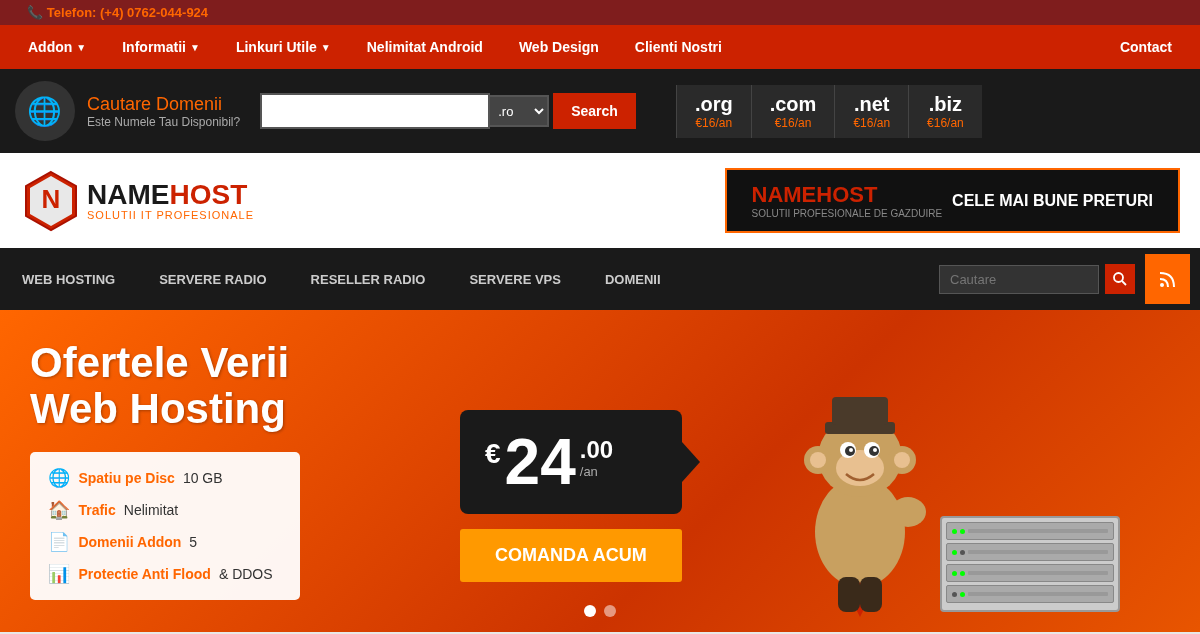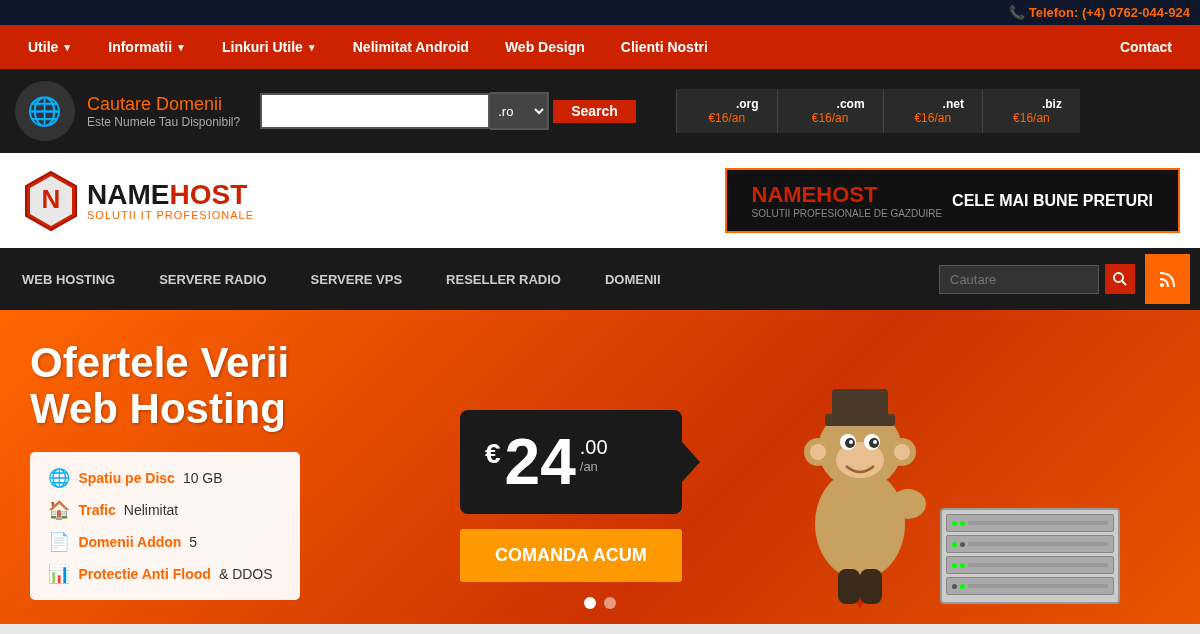--- a/index.html
+++ b/index.html
@@ -1,23 +1,23 @@
 <!DOCTYPE html>
 <html><head>
   <meta charset="utf-8">
   <style>
     * { margin: 0; padding: 0; box-sizing: border-box; }
     body { font-family: Arial, sans-serif; background: #e8e8e8; width: 1200px; }
 
     
     .top-bar {
-      background: #0f172a;
+      background: #7f1d1d;
       color: #ccc;
-      text-align: right;
-      padding: 5px 10px;
+      text-align: left;
+      padding: 5px 27px;
       font-size: 13px;
     }
     .top-bar span { color: #ff6600; font-weight: bold; }
 
     
     .nav-bar {
       background: #cc2200;
       display: flex;
       align-items: center;
       padding: 0 10px;
@@ -67,30 +67,30 @@
     .domain-form input {
       width: 230px;
       height: 36px;
       border: 2px solid #555;
       background: #fff;
       padding: 0 8px;
       font-size: 14px;
       outline: none;
     }
     .domain-form select {
-      height: 38px;
+      height: 32px;
       background: #444;
       color: #fff;
       border: 2px solid #555;
       border-left: none;
       padding: 0 4px;
       font-size: 13px;
     }
     .domain-form button {
-      height: 23px;
+      height: 36px;
       background: #cc2200;
       color: #fff;
       border: none;
       padding: 0 18px;
       font-size: 14px;
       font-weight: bold;
       cursor: pointer;
       margin-left: 4px;
     }
     .domain-note { color: #777; font-size: 11px; margin-top: 3px; }
@@ -100,21 +100,21 @@
       margin-left: 20px;
     }
     .tld-item {
       background: #2a2a2a;
       color: #fff;
       padding: 8px 18px;
       text-align: center;
       border-left: 1px solid #444;
       min-width: 70px;
     }
-    .tld-item .tld-name { font-size: 12px; font-weight: bold; color: #fff; margin-left: 41px; }
+    .tld-item .tld-name { font-size: 20px; font-weight: bold; color: #fff; }
     .tld-item .tld-price { font-size: 12px; color: #ff6600; }
 
     
     .logo-area {
       background: #fff;
       display: flex;
       align-items: center;
       padding: 15px 20px;
       justify-content: space-between;
     }
@@ -196,21 +196,21 @@
     }
 
     
     .hero {
       background: linear-gradient(135deg, #ff6600 0%, #cc3300 60%, #e85500 100%);
       min-height: 280px;
       position: relative;
       overflow: hidden;
       display: flex;
       align-items: flex-start;
-      padding: 30px 30px 24px 30px;
+      padding: 30px 30px 32px 30px;
     }
     .hero-content { z-index: 2; max-width: 450px; }
     .hero-title {
       color: #fff;
       font-size: 42px;
       font-weight: 900;
       line-height: 1.1;
       margin-bottom: 20px;
       text-shadow: 1px 1px 3px rgba(0,0,0,0.3);
     }
@@ -257,21 +257,21 @@
       top: 50%;
       transform: translateY(-50%);
       width: 0; height: 0;
       border-top: 20px solid transparent;
       border-bottom: 20px solid transparent;
       border-left: 18px solid #1a1a1a;
     }
     .price-tag .euro { font-size: 28px; font-weight: bold; margin-top: 8px; }
     .price-tag .amount { font-size: 64px; font-weight: 900; line-height: 1; }
     .price-tag .decimal { display: flex; flex-direction: column; justify-content: flex-start; padding-top: 6px; }
-    .price-tag .cents { font-size: 20px; font-weight: normal; }
+    .price-tag .cents { font-size: 24px; font-weight: bold; }
     .price-tag .per { font-size: 13px; color: #aaa; }
 
     .order-btn {
       background: #ff9900;
       color: #fff;
       border: none;
       padding: 16px 35px;
       font-size: 18px;
       font-weight: 900;
       cursor: pointer;
@@ -336,21 +336,21 @@
 <body>
 
 <div class="top-bar">
   <span>📞</span>
   <span>Telefon:</span>
   <span>(+4) 0762-044-924</span>
 </div>
 
 <nav class="nav-bar">
   <a href="#">
-    <span>Utile</span>
+    <span>Addon</span>
     <span class="chevron">▼</span>
   </a>
   <a href="#">
     <span>Informatii</span>
     <span class="chevron">▼</span>
   </a>
   <a href="#">
     <span>Linkuri Utile</span>
     <span class="chevron">▼</span>
   </a>
@@ -423,22 +423,22 @@
       </div>
       <div class="sub">SOLUTII PROFESIONALE DE GAZDUIRE</div>
     </div>
     <div class="tagline">CELE MAI BUNE PRETURI</div>
   </div>
 </div>
 
 <nav class="sec-nav">
   <a href="#">WEB HOSTING</a>
   <a href="#">SERVERE RADIO</a>
+  <a href="#">RESELLER RADIO</a>
   <a href="#">SERVERE VPS</a>
-  <a href="#">RESELLER RADIO</a>
   <a href="#">DOMENII</a>
   <div class="search-area">
     <input type="text" style="background: rgb(51, 51, 51); border: 1px solid rgb(85, 85, 85); color: rgb(204, 204, 204); padding: 6px 10px; width: 160px; font-size: 13px; outline: none;" placeholder="Cautare">
     <button class="search-btn">
       <svg width="14" height="14" viewBox="0 0 14 14" fill="white">
         <circle cx="5.5" cy="5.5" r="4.5" fill="none" stroke="white" stroke-width="1.8"></circle>
         <line x1="9" y1="9" x2="13" y2="13" stroke="white" stroke-width="1.8"></line>
       </svg>
     </button>
     <button class="rss-btn">

